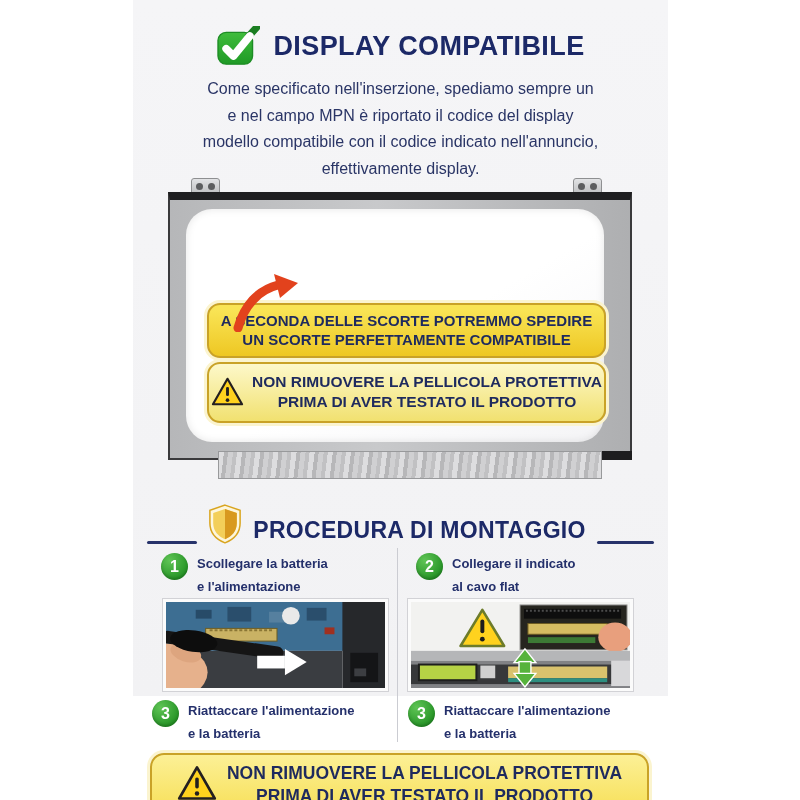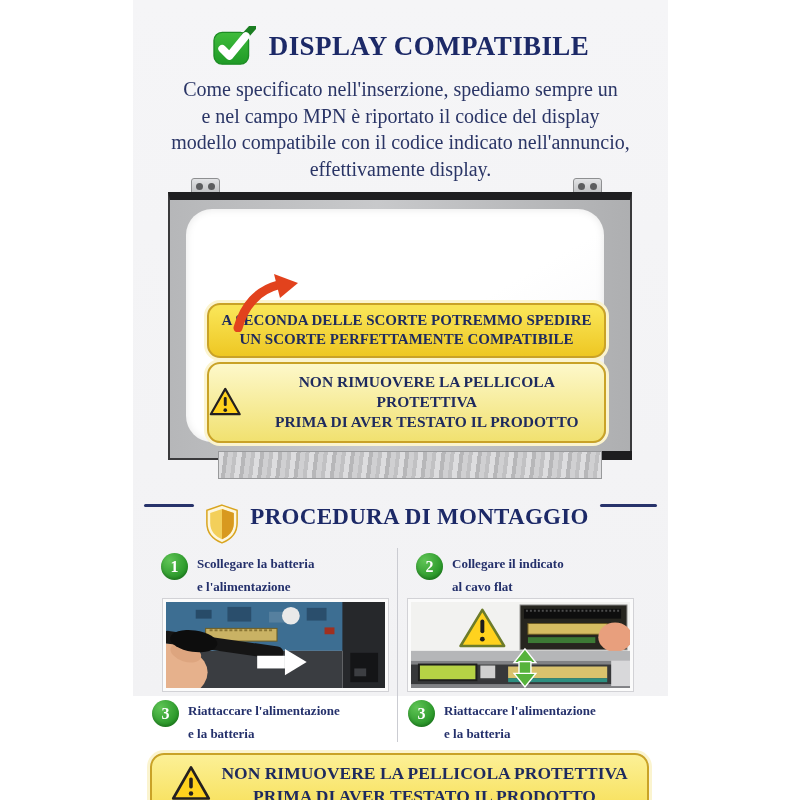--- a/index.html
+++ b/index.html
@@ -1,24 +1,24 @@
 <!DOCTYPE html>
 <html><head>
 <meta charset="utf-8">
 <style>
   html,body{margin:0;padding:0;width:800px;height:800px;overflow:hidden;
     background:#ffffff;font-family:"Liberation Sans",sans-serif;}
   .content{position:absolute;left:133px;top:0;width:535px;height:696px;
-    background:linear-gradient(180deg,#f5f5f7,#f2f2f4);font-family:Liberation Serif, serif;}
+    background:linear-gradient(180deg,#f5f5f7,#f2f2f4);}
   
   .title-row{position:absolute;top:26px;left:0;right:0;display:flex;
     align-items:center;justify-content:center;gap:13px;}
   .page-title{font-size:27px;font-weight:bold;color:#1c2967;letter-spacing:.4px;}
   .intro{position:absolute;top:76px;left:0;right:0;text-align:center;
-    color:#2a3566;font-size:20px;line-height:26.5px;}
+    color:#2a3566;font-size:16px;line-height:26.5px;}
   
   .panel{position:absolute;left:35px;top:178px;width:464px;height:300px;}
   .bracket{position:absolute;top:0;width:27px;height:20px;border-radius:3px 3px 0 0;
     background:linear-gradient(180deg,#e2e3e5,#b2b3b5);border:1px solid #8e8f91;}
   .bracket i{position:absolute;top:4px;width:7px;height:7px;border-radius:50%;
     background:#5c5d5f;}
   .bracket i.h1{left:4px}.bracket i.h2{right:4px}
   .bracket.bl{left:23px}.bracket.br{right:30px}
   .panel-body{position:absolute;top:14px;left:0;right:0;height:258px;
     background:linear-gradient(90deg,#b6b7b9,#c8c9cb 45%,#aeafb1);
@@ -35,21 +35,21 @@
   .banner{position:absolute;left:39px;width:395px;border-radius:13px;
     border:2px solid #c9a227;box-shadow:0 0 0 3px #fbf4cf;
     color:#1e2a5e;font-weight:bold;text-align:center;z-index:4;}
   .banner.b1{top:125px;padding:6px 0 7px;font-size:15px;line-height:19px;
     background:linear-gradient(180deg,#f9e455 10%,#eec723);}
   .banner.b2{top:184px;padding:8px 0 9px;font-size:15.5px;line-height:20px;
     background:linear-gradient(180deg,#fdf8ca,#f1e170);display:flex;
     align-items:center;justify-content:center;gap:8px;}
   
   .proc-head{position:absolute;top:504px;left:0;right:0;display:flex;
-    align-items:flex-start;justify-content:center;gap:11px;}
+    align-items:flex-end;justify-content:center;gap:11px;}
   .rule{height:3px;background:#27336b;border-radius:2px;}
   .rule.l{width:50px}.rule.r{width:57px}
   .proc-title{font-size:23px;font-weight:bold;color:#1c2967;letter-spacing:.3px;}
   .divider{position:absolute;left:264px;top:548px;width:1px;height:194px;background:#cbccd2;}
   .step{position:absolute;display:flex;gap:9px;align-items:flex-start;}
   .step .num{width:27px;height:27px;border-radius:50%;flex:none;margin-top:1px;
     background:radial-gradient(circle at 32% 28%,#5fc455,#279527 72%,#1d811f);
     box-shadow:inset 0 -2px 3px rgba(0,0,0,.2);
     color:#fff;font-weight:bold;font-size:16px;display:flex;align-items:center;justify-content:center;}
   .step .txt{font-size:13px;font-weight:bold;color:#24306b;line-height:23px;}

